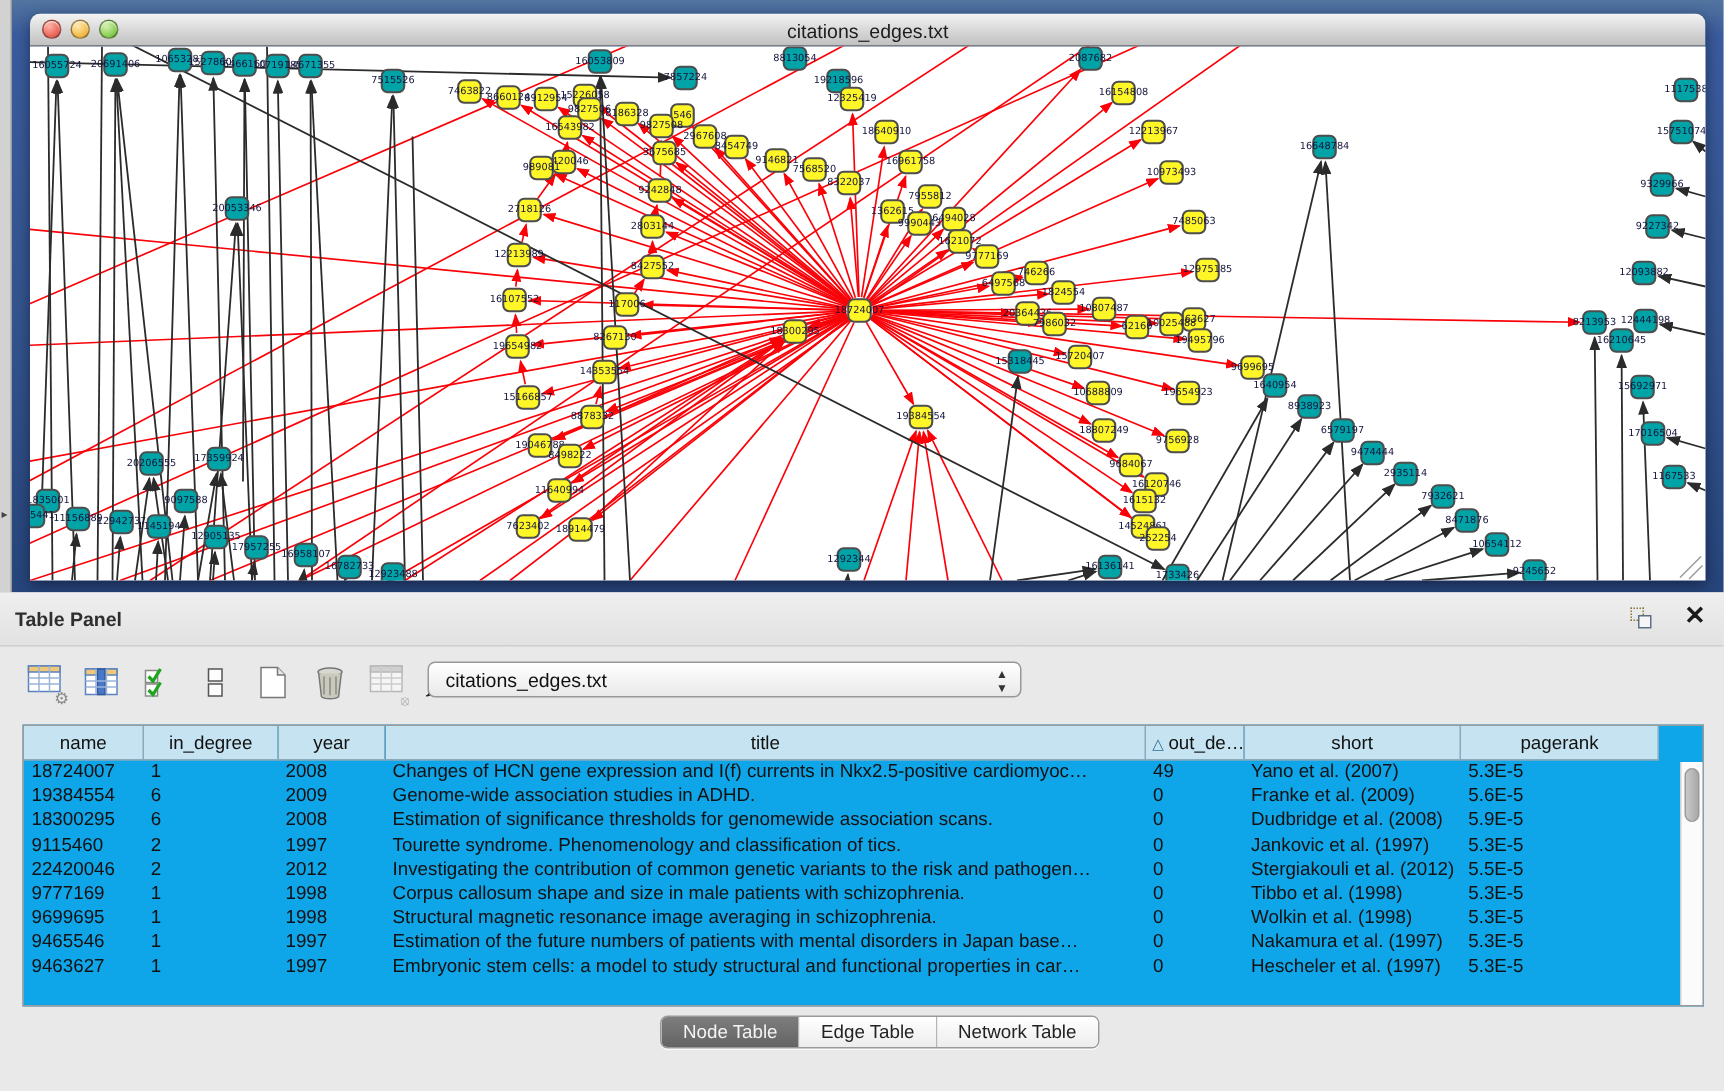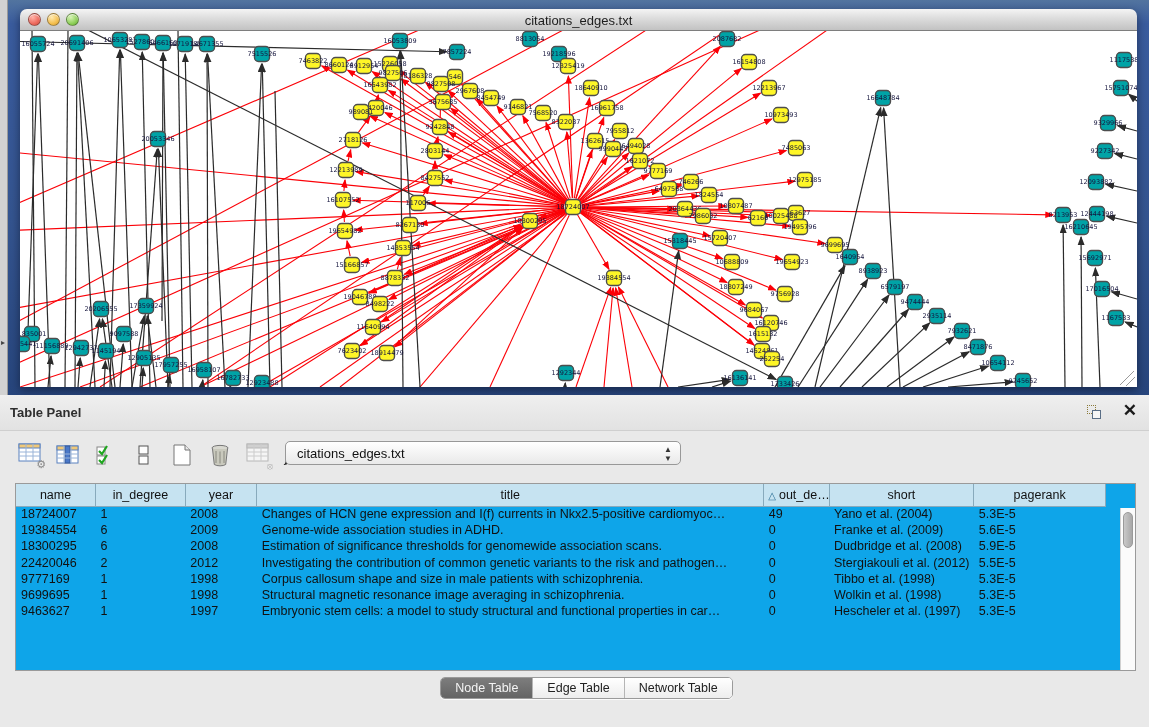--- a/index.html
+++ b/index.html
@@ -881,40 +881,49 @@
             <th style="width: 129px;"><span>pagerank</span></th>
           </tr>
         </thead>
       <tbody id="tbody-rows">
           <tr>
             <td>18724007</td>
             <td>1</td>
             <td>2008</td>
             <td>Changes of HCN gene expression and I(f) currents in Nkx2.5-positive cardiomyoc…</td>
             <td>49</td>
-            <td>Yano et al. (2004)</td>
+            <td>Yano et al. (2007)</td>
             <td>5.3E-5</td>
           </tr>
           <tr>
             <td>19384554</td>
             <td>6</td>
             <td>2009</td>
             <td>Genome-wide association studies in ADHD.</td>
             <td>0</td>
             <td>Franke et al. (2009)</td>
             <td>5.6E-5</td>
           </tr>
           <tr>
             <td>18300295</td>
             <td>6</td>
             <td>2008</td>
             <td>Estimation of significance thresholds for genomewide association scans.</td>
             <td>0</td>
             <td>Dudbridge et al. (2008)</td>
             <td>5.9E-5</td>
+          </tr>
+          <tr>
+            <td>9115460</td>
+            <td>2</td>
+            <td>1997</td>
+            <td>Tourette syndrome. Phenomenology and classification of tics.</td>
+            <td>0</td>
+            <td>Jankovic et al. (1997)</td>
+            <td>5.3E-5</td>
           </tr>
           <tr>
             <td>22420046</td>
             <td>2</td>
             <td>2012</td>
             <td>Investigating the contribution of common genetic variants to the risk and pathogen…</td>
             <td>0</td>
             <td>Stergiakouli et al. (2012)</td>
             <td>5.5E-5</td>
           </tr>
@@ -930,20 +939,29 @@
           <tr>
             <td>9699695</td>
             <td>1</td>
             <td>1998</td>
             <td>Structural magnetic resonance image averaging in schizophrenia.</td>
             <td>0</td>
             <td>Wolkin et al. (1998)</td>
             <td>5.3E-5</td>
           </tr>
           <tr>
+            <td>9465546</td>
+            <td>1</td>
+            <td>1997</td>
+            <td>Estimation of the future numbers of patients with mental disorders in Japan base…</td>
+            <td>0</td>
+            <td>Nakamura et al. (1997)</td>
+            <td>5.3E-5</td>
+          </tr>
+          <tr>
             <td>9463627</td>
             <td>1</td>
             <td>1997</td>
             <td>Embryonic stem cells: a model to study structural and functional properties in car…</td>
             <td>0</td>
             <td>Hescheler et al. (1997)</td>
             <td>5.3E-5</td>
           </tr>
         </tbody>
     </table>

